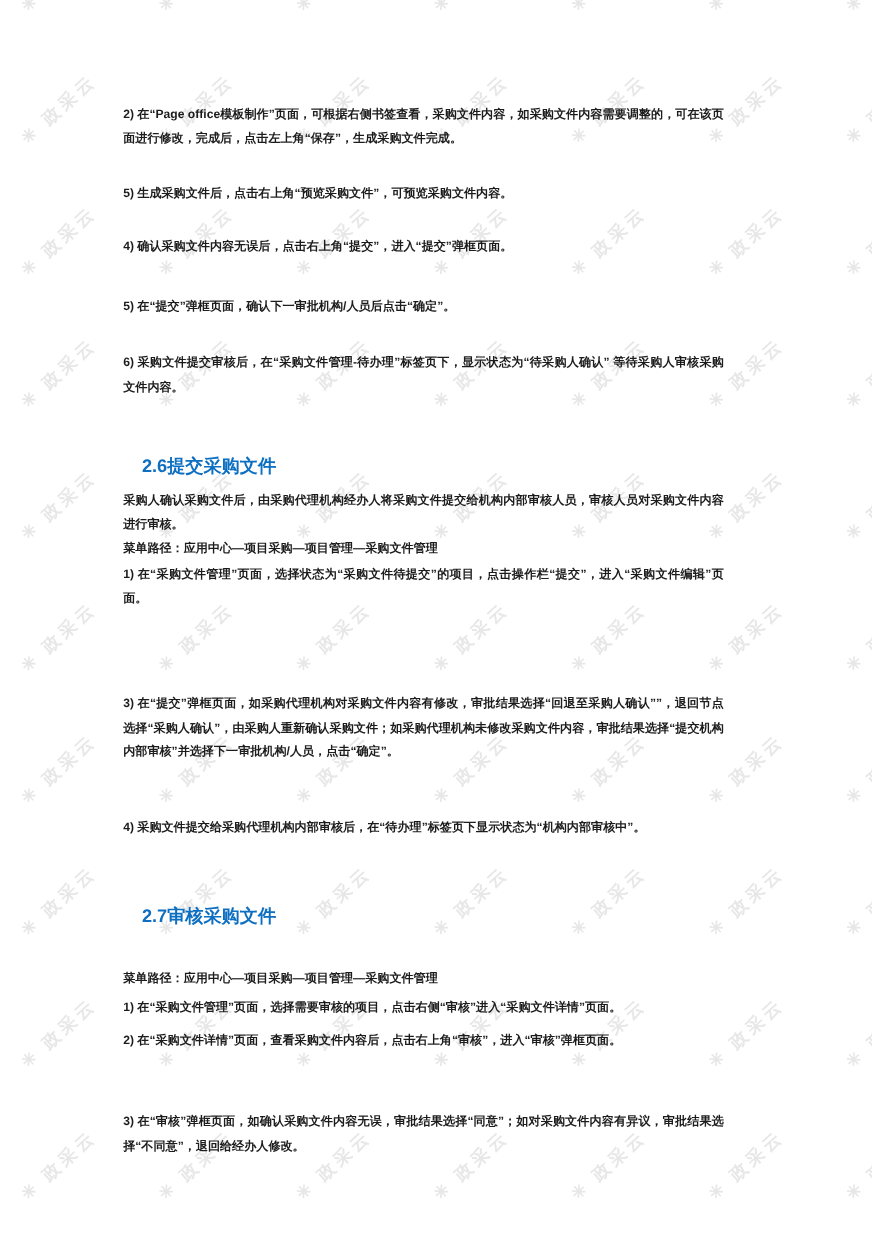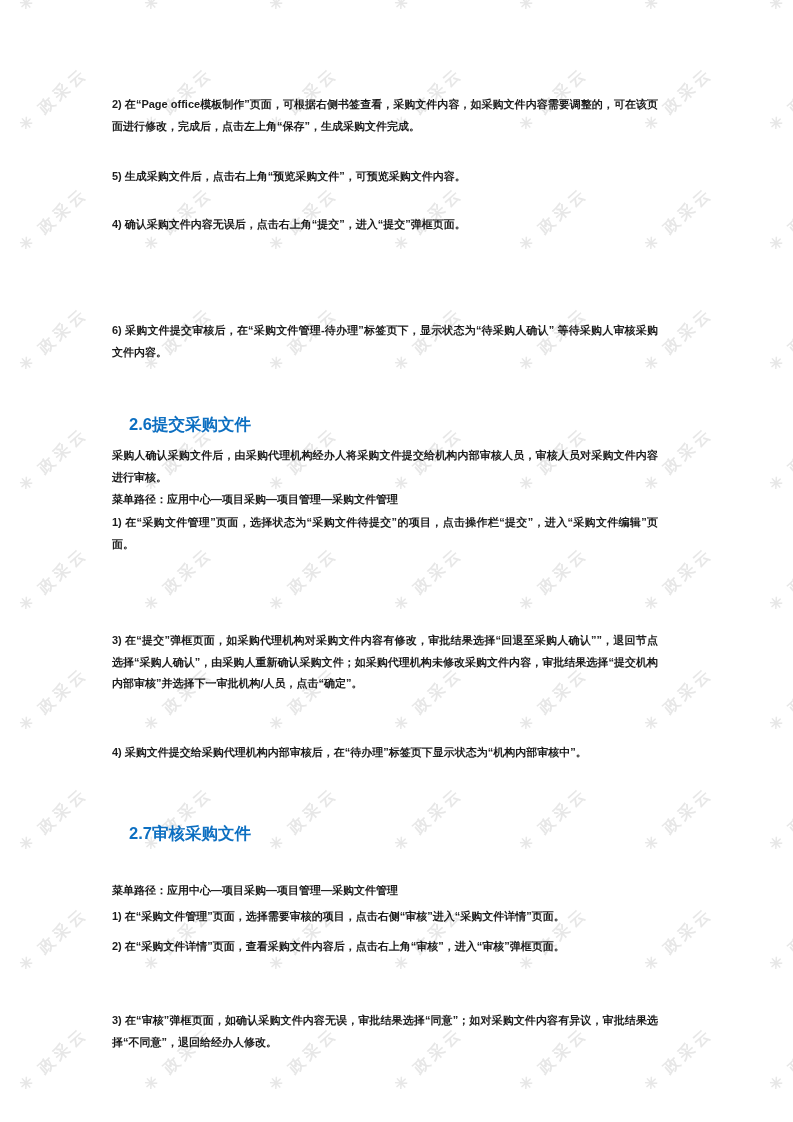--- a/index.html
+++ b/index.html
@@ -147,20 +147,21 @@
       <div class="wm" style="left: 522px; top: 1078px; color: rgb(231, 231, 231);">✳ 政采云</div>
       <div class="wm" style="left: 647px; top: 1078px; color: rgb(231, 231, 231);">✳ 政采云</div>
       <div class="wm" style="left: 772px; top: 1078px; color: rgb(231, 231, 231);">✳ 政采云</div>
     </div>
 
   <div class="content">
 
     <div class="para" id="p-s25-2">2) 在“Page office模板制作”页面，可根据右侧书签查看，采购文件内容，如采购文件内容需要调整的，可在该页面进行修改，完成后，点击左上角“保存”，生成采购文件完成。</div>
     <div class="para" id="p-s25-3">5) 生成采购文件后，点击右上角“预览采购文件”，可预览采购文件内容。</div>
     <div class="para" id="p-s25-4">4) 确认采购文件内容无误后，点击右上角“提交”，进入“提交”弹框页面。</div>
+    <div class="para" id="p-s25-5">5) 在“提交”弹框页面，确认下一审批机构/人员后点击“确定”。</div>
     <div class="para" id="p-s25-6">6) 采购文件提交审核后，在“采购文件管理-待办理”标签页下，显示状态为“待采购人确认” 等待采购人审核采购文件内容。</div>
 
     <div class="heading" id="h-26">2.6提交采购文件</div>
     <div class="para" id="p-26-intro">采购人确认采购文件后，由采购代理机构经办人将采购文件提交给机构内部审核人员，审核人员对采购文件内容进行审核。</div>
     <div class="para" id="p-26-menu">菜单路径：应用中心—项目采购—项目管理—采购文件管理</div>
     <div class="para" id="p-26-1">1) 在“采购文件管理”页面，选择状态为“采购文件待提交”的项目，点击操作栏“提交”，进入“采购文件编辑”页面。</div>
     <div class="para" id="p-26-3">3) 在“提交”弹框页面，如采购代理机构对采购文件内容有修改，审批结果选择“回退至采购人确认””，退回节点选择“采购人确认”，由采购人重新确认采购文件；如采购代理机构未修改采购文件内容，审批结果选择“提交机构内部审核”并选择下一审批机构/人员，点击“确定”。</div>
     <div class="para" id="p-26-4">4) 采购文件提交给采购代理机构内部审核后，在“待办理”标签页下显示状态为“机构内部审核中”。</div>
 
     <div class="heading" id="h-27">2.7审核采购文件</div>

